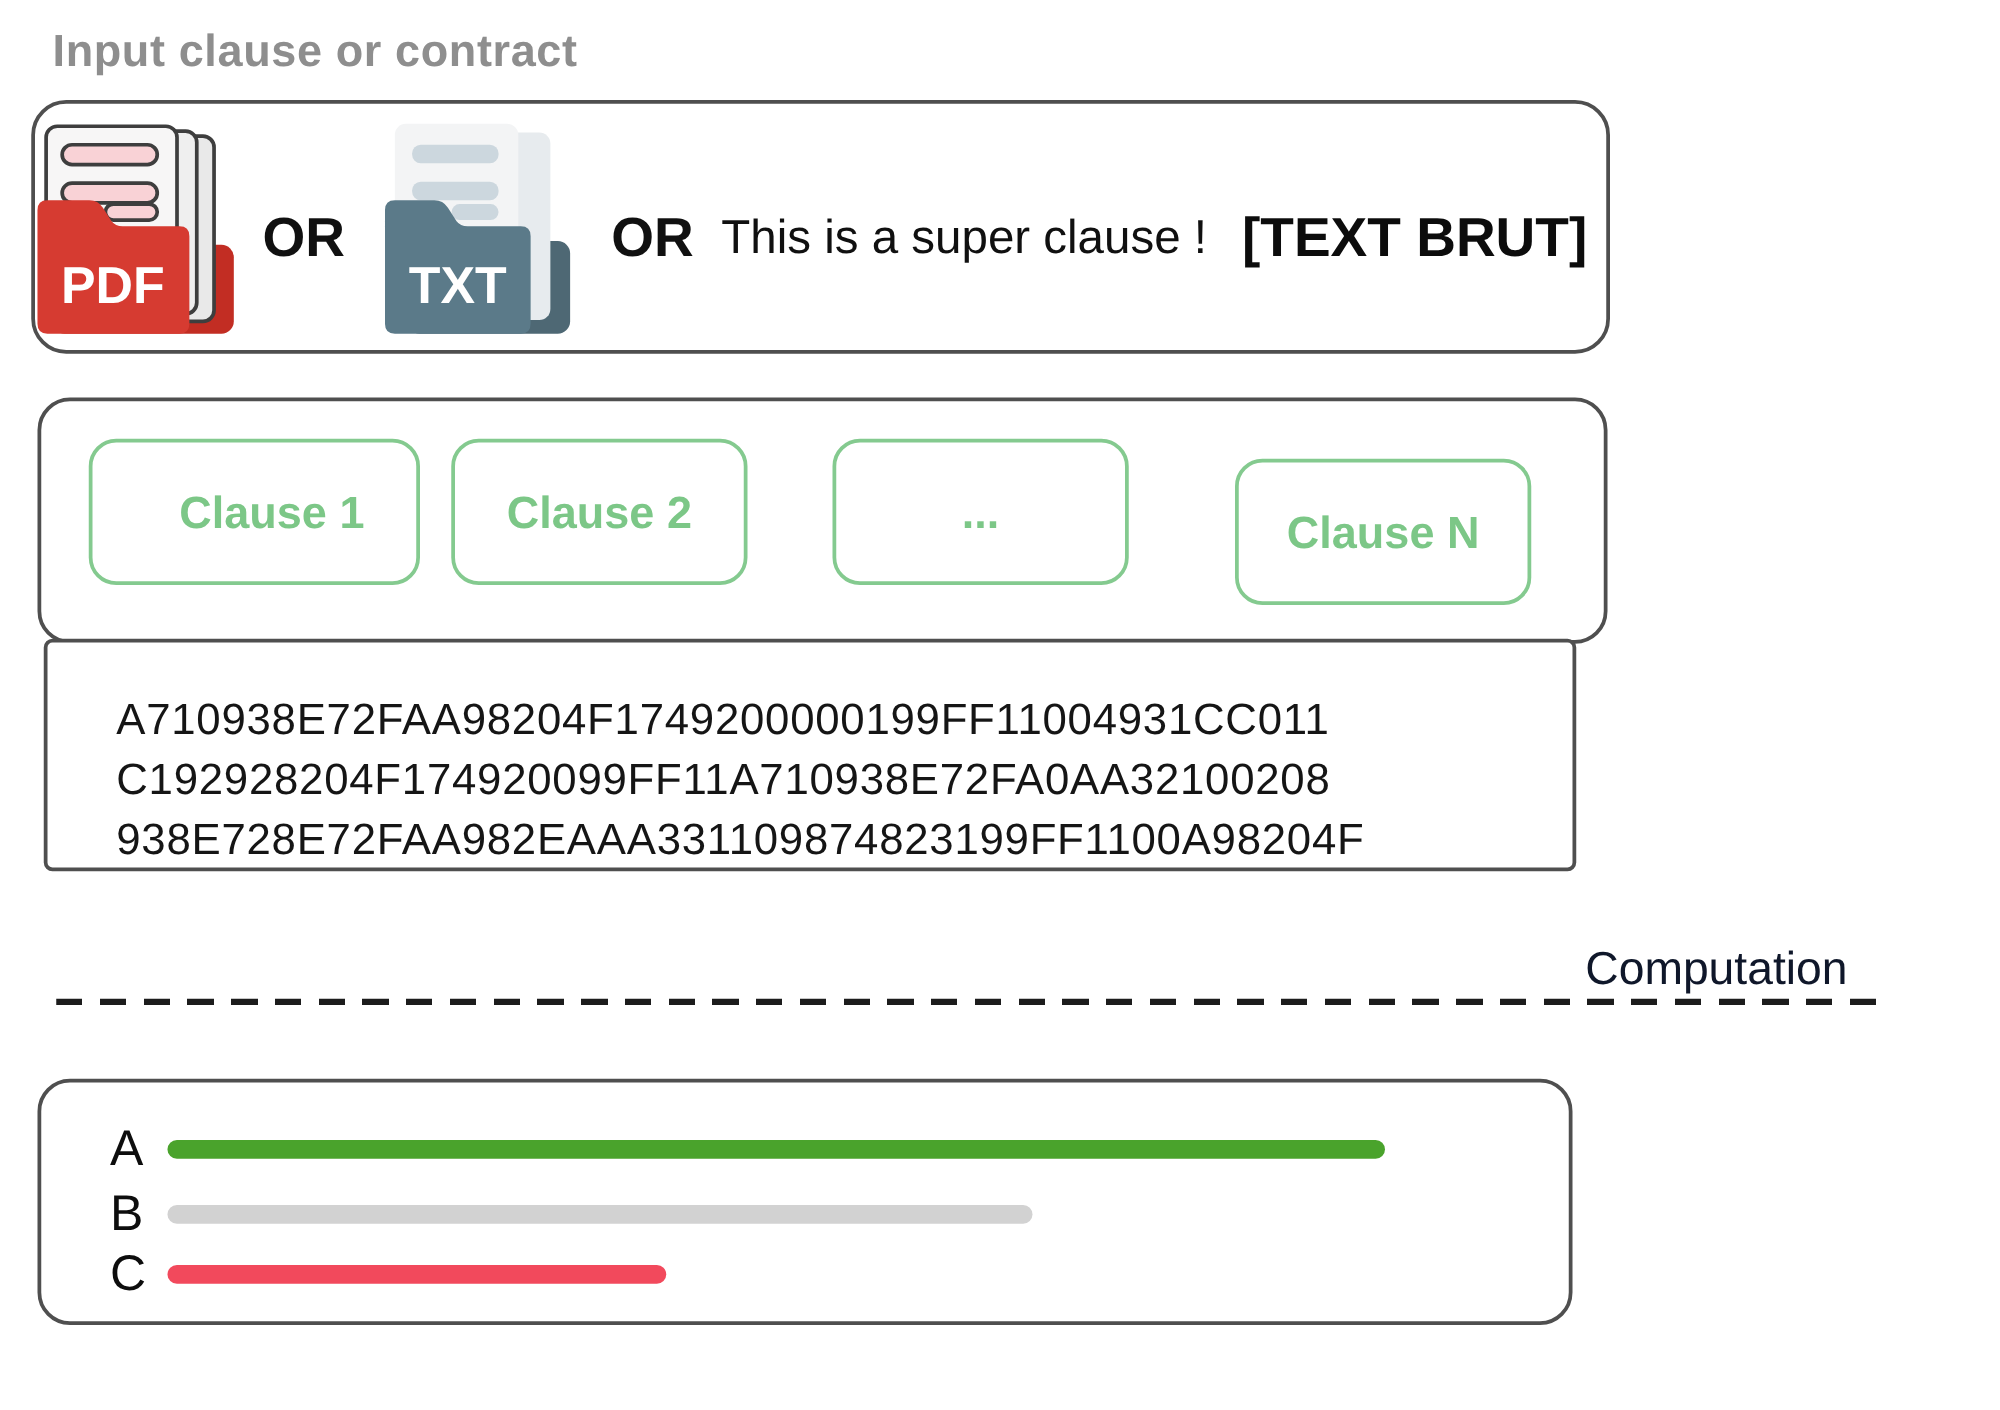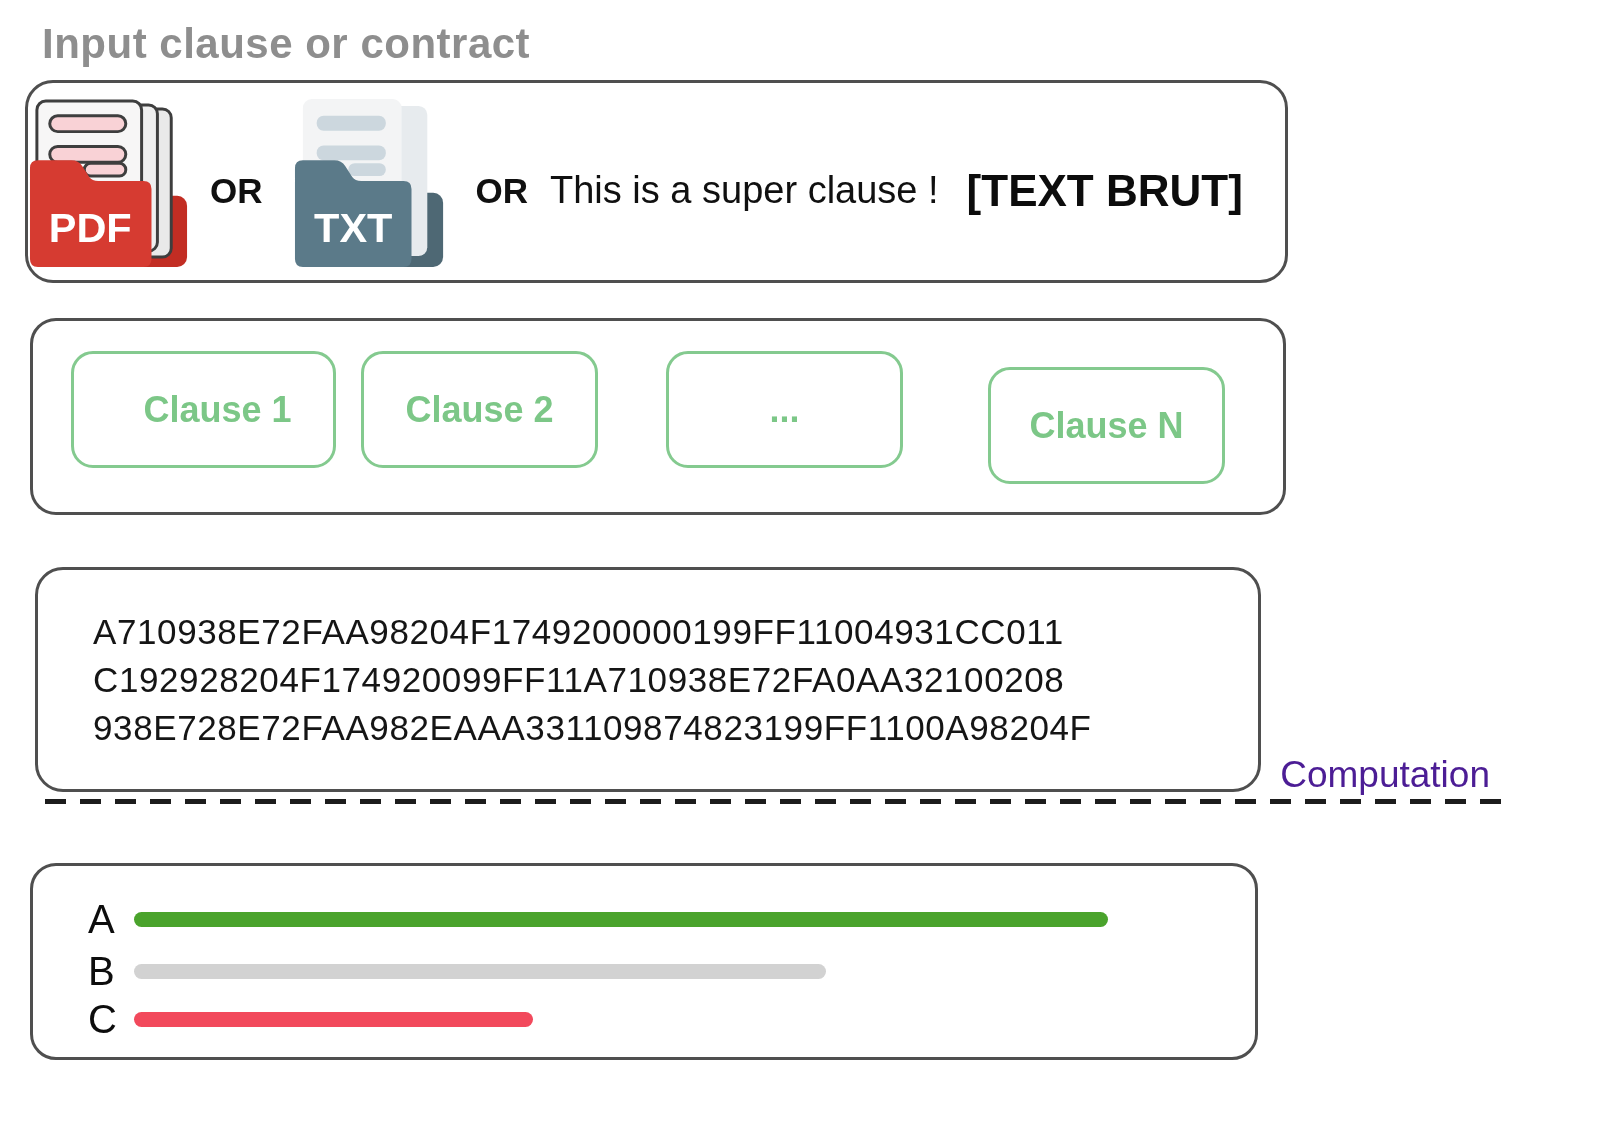--- a/index.html
+++ b/index.html
@@ -1,53 +1,53 @@
 <!DOCTYPE html>
 <html><head>
 <meta charset="utf-8">
 <style>
   html,body{margin:0;padding:0;background:#ffffff;}
   .canvas{position:relative;width:1600px;height:1128px;background:#ffffff;
           font-family:"Liberation Sans",sans-serif;overflow:hidden;}
 
   
-  .top-label{position:absolute;left:42px;top:20px;font-size:42px;font-weight:700;
+  .top-label{position:absolute;left:42px;top:20px;font-size:36px;font-weight:700;
              color:#8e8e8e;letter-spacing:.5px;}
 
   
   .box{position:absolute;background:#fff;border:3px solid #4f4f4f;border-radius:28px;box-sizing:border-box;}
 
   
   .input-box{left:25px;top:80px;width:1263px;height:203px;display:flex;align-items:center;
              }
   .input-box .txt-part{position:relative;top:9px;white-space:nowrap;}
-  .or-sep{font-size:35px;font-weight:800;color:#101010;margin-left:19px;}
+  .or-sep{font-size:44px;font-weight:800;color:#101010;margin-left:19px;}
   .or-sep.second{margin-left:25px;}
   .icon-wrap{flex:0 0 auto;display:flex;align-items:center;}
   .icon-wrap.txt{margin-left:30px;}
   .raw-clause{font-size:38px;font-weight:500;color:#101010;margin-left:22px;}
   .text-brut{font-size:44px;font-weight:700;color:#0c0c0c;margin-left:28px;}
 
   
   .clauses-box{left:30px;top:318px;width:1256px;height:197px;border-radius:26px;}
   .clause-chip{position:absolute;top:30px;width:231px;height:111px;border:3px solid #84ca8f;
                border-radius:22px;display:flex;align-items:center;justify-content:center;
                font-size:36px;font-weight:700;color:#7cc787;background:#fff;}
   .clause-chip:nth-of-type(1){left:38px;padding-left:28px;}
   .clause-chip:nth-of-type(2){left:328px;}
   .clause-chip:nth-of-type(3){left:633px;}
   .clause-chip:nth-of-type(4){left:955px;margin-top:16px;}
 
   
-  .hash-box{left:35px;top:567px;width:1226px;height:225px;border-radius:28px;
+  .hash-box{left:35px;top:511px;width:1226px;height:186px;border-radius:7px;
             padding:38px 0 0 55px;}
   .hash-line{font-size:35px;line-height:48px;color:#151515;letter-spacing:.6px;white-space:nowrap;}
 
   
-  .computation-label{position:absolute;top:754px;right:110px;font-size:37px;font-weight:500;color:#4c1d95;}
+  .computation-label{position:absolute;top:754px;right:122px;font-size:37px;font-weight:500;color:#0f172a;}
   .dashed-separator{position:absolute;left:45px;top:799px;width:1458px;height:5px;
       background:repeating-linear-gradient(90deg,#1c1c1c 0 21px,transparent 21px 35px);}
 
   
   .chart-box{left:30px;top:863px;width:1228px;height:197px;border-radius:26px;}
   .bar-row{position:absolute;left:55px;height:50px;display:flex;align-items:center;}
   .bar-label{display:inline-block;width:46px;font-size:40px;color:#0d0d0d;}
   .bar{height:15px;border-radius:8px;}
 </style>
 </head>

